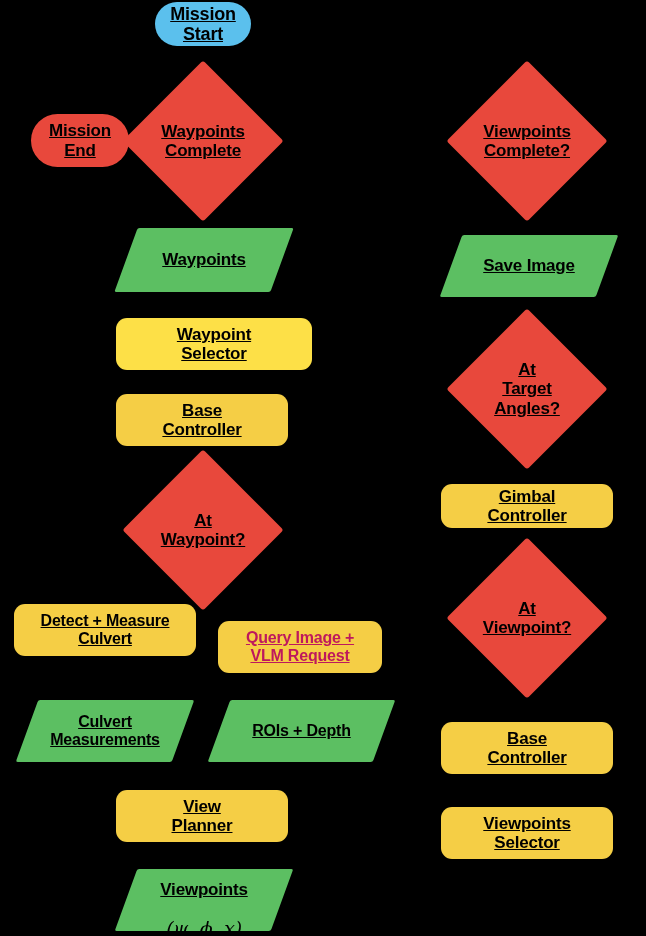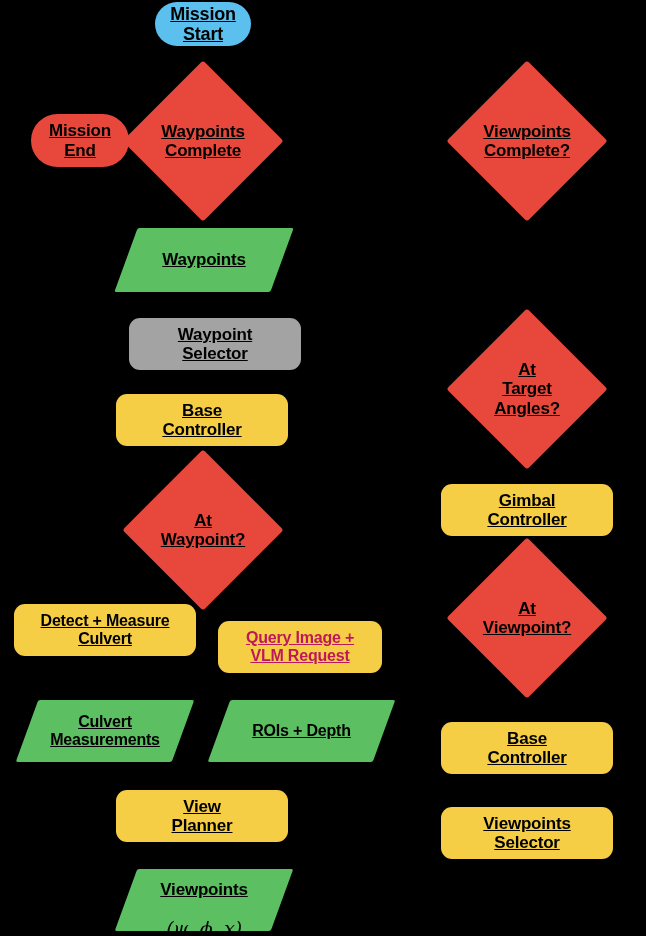--- a/index.html
+++ b/index.html
@@ -105,21 +105,21 @@
     <span class="dia" style="background: rgb(232, 72, 60);"></span>
     <span class="lbl">Waypoints
 Complete</span>
   </div>
 
   <div class="node data fs17" style="left: 126px; top: 228px; width: 156px; height: 64px; color: rgb(0, 0, 0);">
     <span class="skew" style="background: rgb(92, 191, 98);"></span>
     <span class="lbl">Waypoints</span>
   </div>
 
-  <div class="node process fs17" style="left: 129px; top: 318px; width: 172px; height: 52px; background: #a3a3a3; color: rgb(0, 0, 0);">
+  <div class="node process fs17" style="left: 116px; top: 318px; width: 196px; height: 52px; background: #fde047; color: rgb(0, 0, 0);">
     <span class="lbl">Waypoint
 Selector</span>
   </div>
 
   <div class="node process fs17" style="left: 116px; top: 394px; width: 172px; height: 52px; background: rgb(245, 206, 69); color: rgb(0, 0, 0);">
     <span class="lbl">Base
 Controller</span>
   </div>
 
   <div class="node decision fs17" style="left: 146px; top: 473px; width: 114px; height: 114px; color: rgb(0, 0, 0);">
@@ -161,29 +161,33 @@
       <span class="math">(ψ, ϕ, x)</span>
     </span>
   </div>
 
   <div class="node decision fs17" style="left: 470px; top: 84px; width: 114px; height: 114px; color: rgb(0, 0, 0);">
     <span class="dia" style="background: rgb(232, 72, 60);"></span>
     <span class="lbl">Viewpoints
 Complete?</span>
   </div>
 
+  <div class="node data fs17" style="left: 451px; top: 235px; width: 156px; height: 62px; color: rgb(0, 0, 0);">
+    <span class="skew" style="background: rgb(92, 191, 98);"></span>
+    <span class="lbl">Save Image</span>
+  </div>
 
   <div class="node decision fs17" style="left: 470px; top: 332px; width: 114px; height: 114px; color: rgb(0, 0, 0);">
     <span class="dia" style="background: rgb(232, 72, 60);"></span>
     <span class="lbl">At
 Target
 Angles?</span>
   </div>
 
-  <div class="node process fs17" style="left: 441px; top: 484px; width: 172px; height: 52px; background: rgb(245, 206, 69); color: rgb(0, 0, 0);">
+  <div class="node process fs17" style="left: 441px; top: 484px; width: 172px; height: 44px; background: rgb(245, 206, 69); color: rgb(0, 0, 0);">
     <span class="lbl">Gimbal
 Controller</span>
   </div>
 
   <div class="node decision fs17" style="left: 470px; top: 561px; width: 114px; height: 114px; color: rgb(0, 0, 0);">
     <span class="dia" style="background: rgb(232, 72, 60);"></span>
     <span class="lbl">At
 Viewpoint?</span>
   </div>
 

